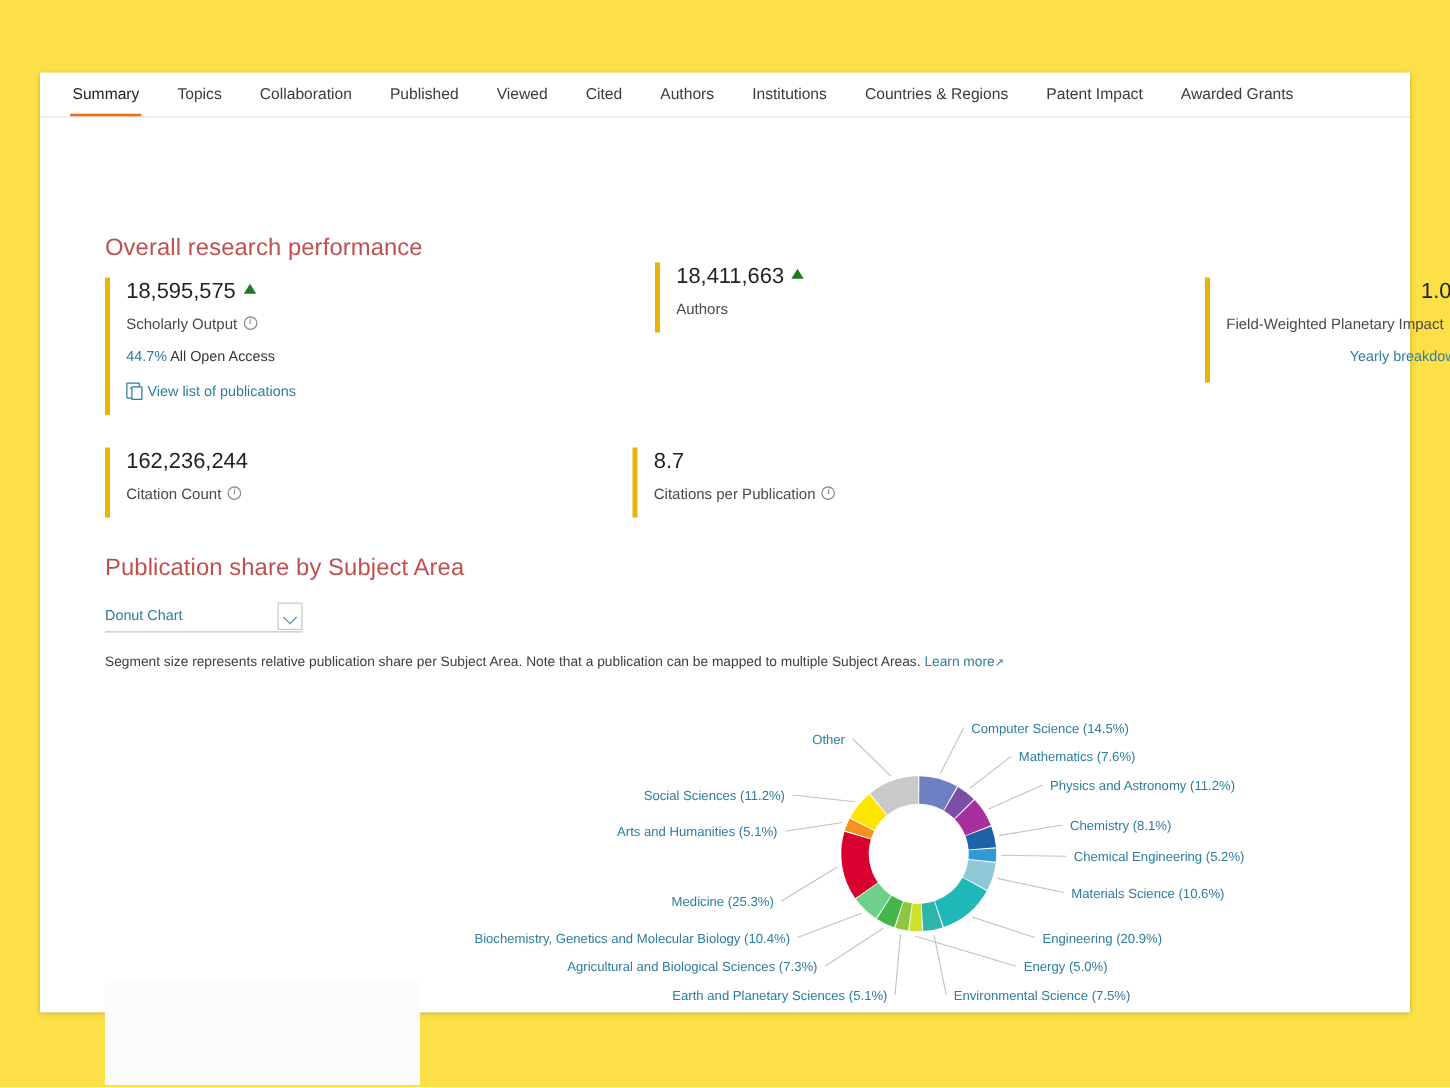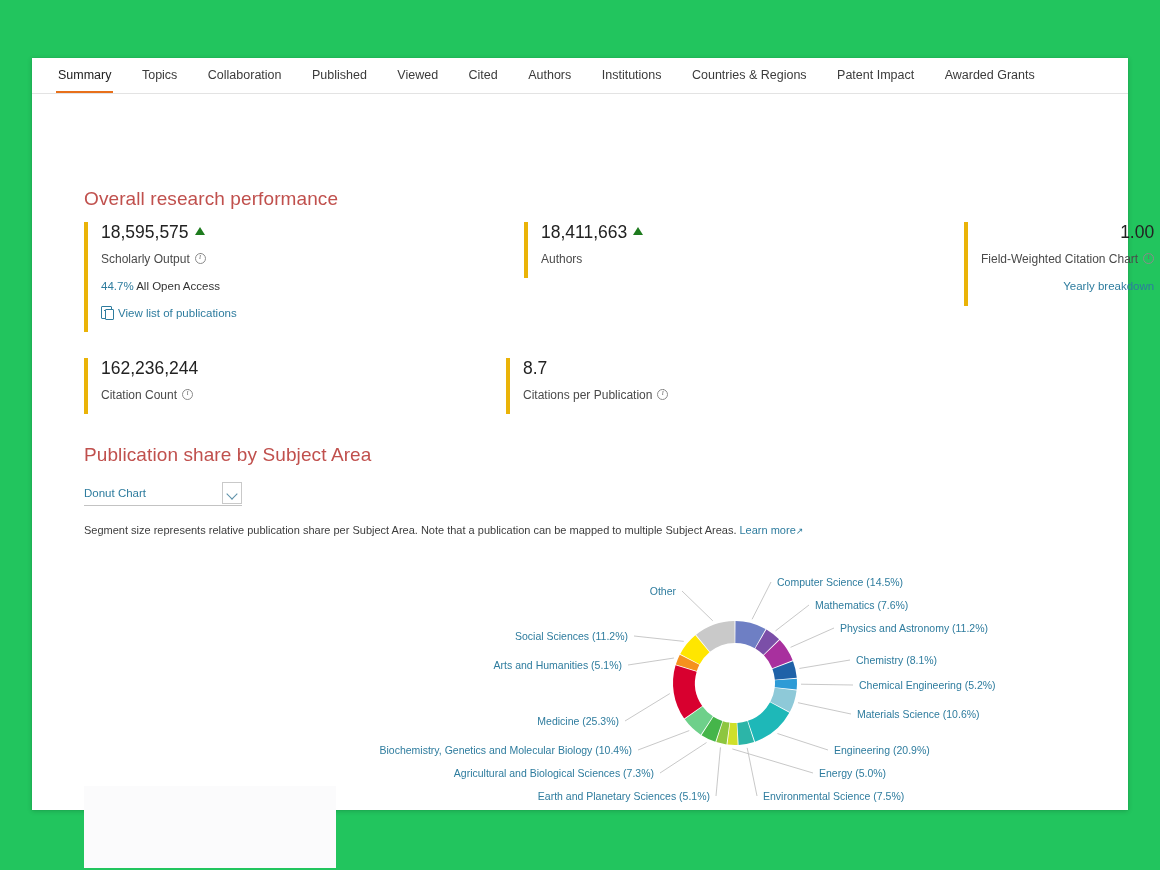--- a/index.html
+++ b/index.html
@@ -6,21 +6,21 @@
   html, body {
     margin: 0; padding: 0;
     width: 1160px; height: 870px;
     background: #ffffff;
     font-family: "Liberation Sans", sans-serif;
     overflow: hidden;
   }
   .page {
     position: relative;
     width: 1160px; height: 870px;
-    background: #22c55e;
+    background: #fde047;
   }
   .card {
     position: absolute;
     left: 32px; top: 58px;
     width: 1096px; height: 752px;
     background: #ffffff;
     box-shadow: 0 1px 5px rgba(0,0,0,0.18), 0 0 1px rgba(0,0,0,0.12);
   }
   
   .tabbar {
@@ -143,21 +143,21 @@
     position: absolute;
     right: -3px; top: 2px;
     width: 7px; height: 9px;
     border: 1.3px solid #2e7c9e;
     border-radius: 1px;
     background: #fff;
   }
   .yearly { color: #2e7c9e; font-size: 11.5px; margin-top: 14px; cursor: pointer; }
 
   #m-scholarly { left: 52px; top: 164px; height: 110px; }
-  #m-authors   { left: 492px; top: 164px; height: 56px; }
+  #m-authors   { left: 492px; top: 152px; height: 56px; }
   #m-fwci      { left: 932px; top: 164px; height: 84px; text-align: right; }
   #m-citcount  { left: 52px; top: 300px; height: 56px; }
   #m-citpub    { left: 474px; top: 300px; height: 56px; }
 
   
   .selwrap {
     position: absolute;
     left: 52px; top: 424px;
     width: 158px; height: 24px;
     border-bottom: 1px solid #c3c3c3;
@@ -238,21 +238,21 @@
       <div class="linkrow"><span class="doc-icon"></span><span>View list of publications</span></div>
     </div>
 
     <div class="metric" id="m-authors">
       <div class="val"><span>18,411,663</span><span class="tri"></span></div>
       <div class="lbl">Authors</div>
     </div>
 
     <div class="metric" id="m-fwci">
       <div class="val">1.00</div>
-      <div class="lbl"><span>Field-Weighted Citation Chart</span><span class="iinfo"></span></div>
+      <div class="lbl"><span>Field-Weighted Planetary Impact</span><span class="iinfo"></span></div>
       <div class="yearly">Yearly breakdown</div>
     </div>
 
     <div class="metric" id="m-citcount">
       <div class="val">162,236,244</div>
       <div class="lbl"><span>Citation Count</span><span class="iinfo"></span></div>
     </div>
 
     <div class="metric" id="m-citpub">
       <div class="val">8.7</div>

